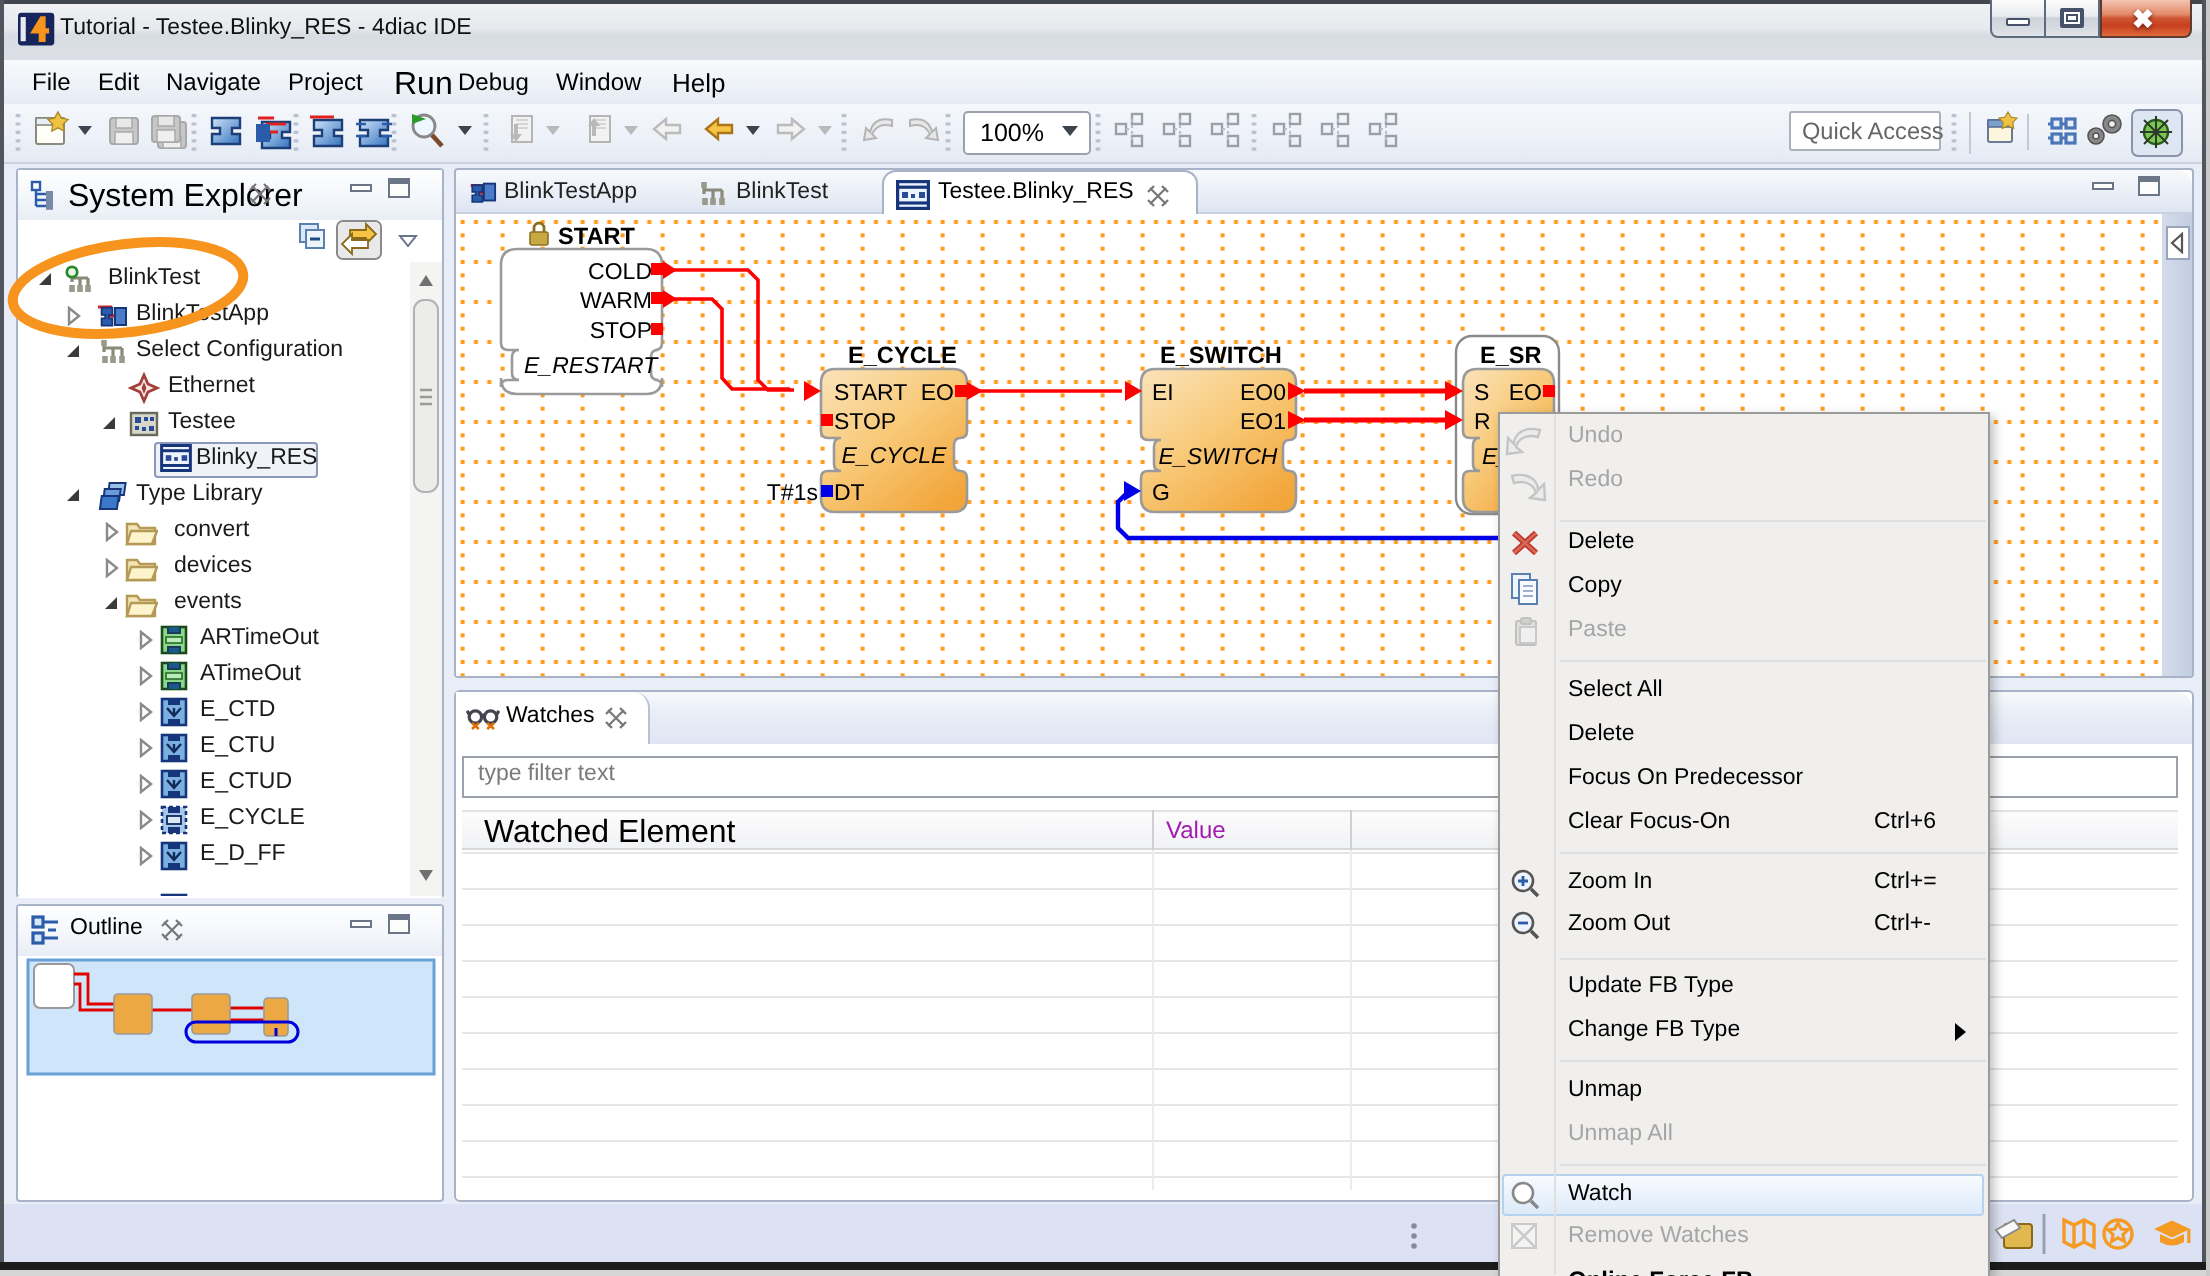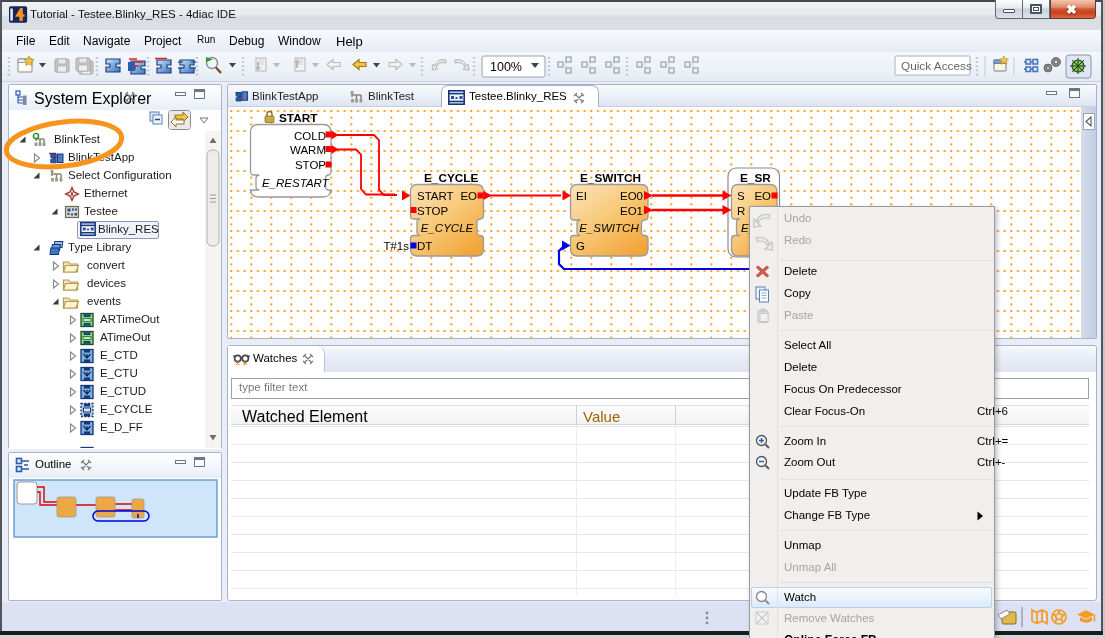--- a/index.html
+++ b/index.html
@@ -1,21 +1,21 @@
 <!DOCTYPE html>
 <html><head><meta charset="utf-8">
 <style>
 * { margin:0; padding:0; box-sizing:border-box; }
 html,body { width:1105px; height:638px; overflow:hidden; }
 body { font-family:"Liberation Sans", sans-serif; position:relative; background:#e9edf8; }
 .abs { position:absolute; }
 .treerow { position:absolute; height:18px; font-size:11.5px; color:#1a1a1a; white-space:nowrap; }
 .menuitem { position:absolute; left:784px; font-size:11.5px; color:#000; white-space:nowrap; z-index:31; }
 .menuitem.dis { color:#a5a5a5; }
-.menukey { position:absolute; font-size:11.5px; color:#000; z-index:31;margin-left:40px; }
+.menukey { position:absolute; font-size:11.5px; color:#000; z-index:31; }
 .msep { position:absolute; left:780px; width:213px; height:1px; background:#e0e0e0; z-index:31; }
 </style>
 </head>
 <body>
 <div class="abs" style="left:0;top:0;width:1105px;height:30px;background:linear-gradient(180deg,#eff1f4 0%,#e6e9ed 45%,#d8dde3 55%,#dce0e6 100%);border-top:2px solid #42474f"></div>
 <div class="abs" style="left:30px;top:8px;font-size:11.5px;color:#111">Tutorial - Testee.Blinky_RES - 4diac IDE</div>
 <svg class="abs" style="left:9px;top:6px" width="19" height="18" viewBox="0 0 22 20">
   <rect x="0" y="0" width="21" height="19" rx="2" fill="#16265c"></rect>
   <rect x="1.5" y="2.5" width="3" height="14" fill="#e8eaf2"></rect>
   <path d="M13 2 L7 12 L12 12 L12 17 L16 17 L16 12 L18 12 L18 9 L16 9 L16 2 Z" fill="#f7941e"></path>
@@ -25,21 +25,21 @@
 <div class="abs" style="left:1023px;top:0;width:27px;height:19px;background:linear-gradient(180deg,#fdfdfd,#e8eaee 45%,#cdd2d9 50%,#dfe3e8);border:1px solid #5e6b7c;border-top:none;border-left:none"></div>
 <div class="abs" style="left:1030px;top:4px;width:12px;height:10px;background:#fff;border:2px solid #455268;border-radius:1px"></div>
 <div class="abs" style="left:1033px;top:7px;width:6px;height:4px;background:#fff;border:1px solid #455268"></div>
 <div class="abs" style="left:1050px;top:0;width:46px;height:19px;background:linear-gradient(180deg,#f3c5b1,#e28a68 40%,#cf5836 50%,#c6401f 70%,#e0693b);border:1px solid #5e3b30;border-top:none;border-radius:0 0 4px 0"></div>
 <div class="abs" style="left:1066px;top:2px;color:#fff;font-size:13px;font-weight:bold;text-shadow:0 1px 2px #7a2917">✖</div>
 <div class="abs" style="left:2px;top:30px;width:1101px;height:22px;background:linear-gradient(180deg,#f8fafc 0%,#eff3f9 50%,#e6ebf4 100%)">
 <span style="position:absolute;top:4px;font-size:12px;left:14px">File</span>
 <span style="position:absolute;top:4px;font-size:12px;left:47px">Edit</span>
 <span style="position:absolute;top:4px;font-size:12px;left:81px">Navigate</span>
 <span style="position:absolute;top:4px;font-size:12px;left:142px">Project</span>
-<span style="position:absolute;top:4px;font-size:10px;left:195px">Run</span>
+<span style="position:absolute;top:4px;font-size:16px;left:195px">Run</span>
 <span style="position:absolute;top:4px;font-size:12px;left:227px">Debug</span>
 <span style="position:absolute;top:4px;font-size:12px;left:276px">Window</span>
 <span style="position:absolute;top:4px;font-size:13px;left:334px">Help</span>
 </div>
 <div class="abs" style="left:2px;top:52px;width:1101px;height:30px;background:linear-gradient(180deg,#f4f7fb 0%,#edf1f8 60%,#e4eaf4 100%);border-bottom:1px solid #ccd3df"></div>
 <svg class="abs" style="left:2px;top:52px;z-index:2" width="1101" height="30" viewBox="2 52 1101 30">
 <line x1="9" y1="57" x2="9" y2="77" stroke="#b9c2d2" stroke-width="2.4" stroke-dasharray="1.6 2.6"></line>
 <line x1="97" y1="57" x2="97" y2="77" stroke="#b9c2d2" stroke-width="2.4" stroke-dasharray="1.6 2.6"></line>
 <line x1="148" y1="57" x2="148" y2="77" stroke="#b9c2d2" stroke-width="2.4" stroke-dasharray="1.6 2.6"></line>
 <line x1="197" y1="57" x2="197" y2="77" stroke="#b9c2d2" stroke-width="2.4" stroke-dasharray="1.6 2.6"></line>
@@ -511,21 +511,21 @@
 <path d="M10.6 10.5 l3.4 3 M14 10.5 l-3.4 3" stroke="#e07000" stroke-width="1.3"></path>
 </svg>
 <div class="abs" style="left:253px;top:352px;font-size:11.5px;color:#000">Watches</div>
 <svg class="abs" style="left:302px;top:353px" width="12" height="12" viewBox="0 0 12 12">
     <path d="M2 2 L10 10 M10 2 L2 10 M1 4 L4 1 M8 1 L11 4 M1 8 L4 11 M8 11 L11 8" stroke="#777" stroke-width="1.1" fill="none"></path>
   </svg>
 <div class="abs" style="left:231px;top:378px;width:858px;height:21px;background:#fff;border:1px solid #9aa1ab"></div>
 <div class="abs" style="left:239px;top:381px;font-size:11.5px;color:#7a7a7a">type filter text</div>
 <div class="abs" style="left:231px;top:405px;width:858px;height:20px;background:linear-gradient(180deg,#fcfcfd,#f1f2f4);border-top:1px solid #e2e2e2;border-bottom:1px solid #d8d8d8"></div>
 <div class="abs" style="left:242px;top:408px;font-size:16px;color:#000">Watched Element</div>
-<div class="abs" style="left:583px;top:408px;font-size:15px;color:#a16207">Value</div>
+<div class="abs" style="left:583px;top:408px;font-size:12px;color:#a21caf">Value</div>
 <div class="abs" style="left:576px;top:405px;width:1px;height:20px;background:#d0d0d0"></div>
 <div class="abs" style="left:675px;top:405px;width:1px;height:20px;background:#d0d0d0"></div>
 <div class="abs" style="left:231px;top:425.5px;width:858px;height:1px;background:#e6e6e6"></div>
 <div class="abs" style="left:231px;top:443.5px;width:858px;height:1px;background:#e6e6e6"></div>
 <div class="abs" style="left:231px;top:461.5px;width:858px;height:1px;background:#e6e6e6"></div>
 <div class="abs" style="left:231px;top:479.5px;width:858px;height:1px;background:#e6e6e6"></div>
 <div class="abs" style="left:231px;top:497.5px;width:858px;height:1px;background:#e6e6e6"></div>
 <div class="abs" style="left:231px;top:515.5px;width:858px;height:1px;background:#e6e6e6"></div>
 <div class="abs" style="left:231px;top:533.5px;width:858px;height:1px;background:#e6e6e6"></div>
 <div class="abs" style="left:231px;top:551.5px;width:858px;height:1px;background:#e6e6e6"></div>

